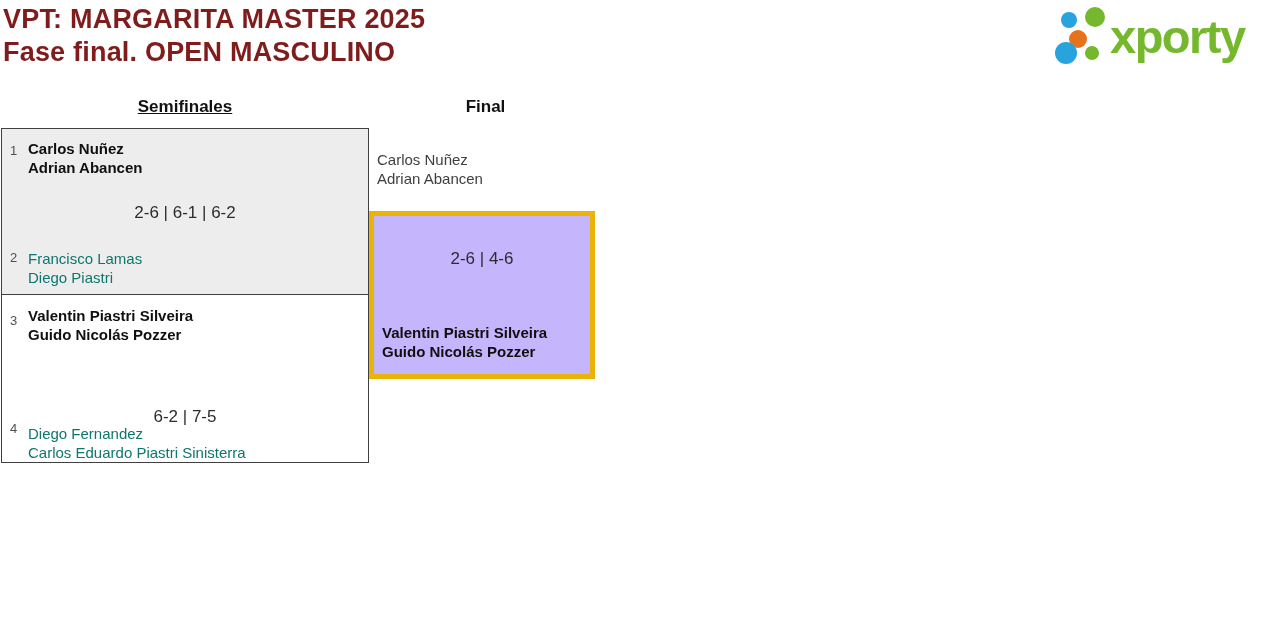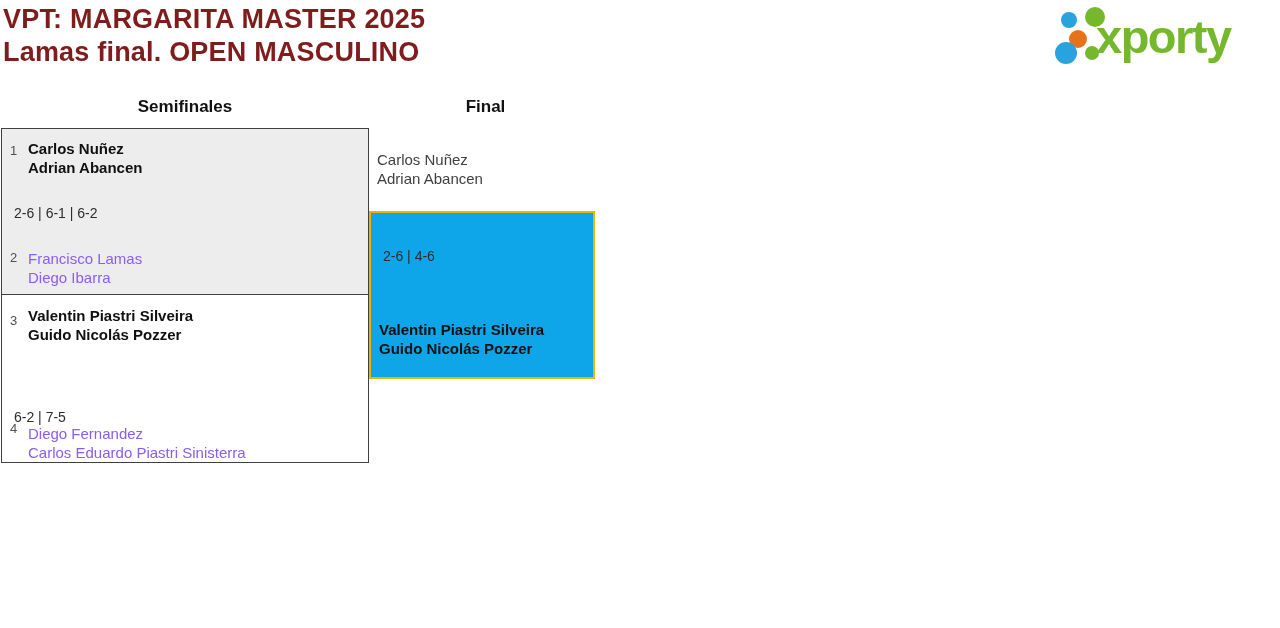--- a/index.html
+++ b/index.html
@@ -19,62 +19,62 @@
 
   
   .logo { position:absolute; left:1050px; top:0; width:230px; height:74px; cursor:pointer; }
   .dot { position:absolute; border-radius:50%; }
   .dot.blue-sm   { left:11px; top:12px; width:16px; height:16px; background:#29a3dd; }
   .dot.green-lg  { left:35px; top:7px;  width:20px; height:20px; background:#76b82d; }
   .dot.orange-md { left:19px; top:30px; width:18px; height:18px; background:#e6731b; }
   .dot.blue-lg   { left:5px;  top:42px; width:22px; height:22px; background:#29a3dd; }
   .dot.green-sm  { left:35px; top:46px; width:14px; height:14px; background:#76b82d; }
   .logo-text {
-    position:absolute; left:46px; top:13px;
+    position:absolute; left:60px; top:13px;
     font-size:47px; font-weight:700; letter-spacing:-1.5px;
     color:#76b82d; line-height:1;
   }
 
   
   .round-label {
     position:absolute; top:97px; text-align:center;
     font-size:17px; font-weight:700; color:#111;
   }
-  .round-label.semis { left:0;     width:370px; }
+  .round-label.semis { left:0;     width:370px;text-decoration:underline; }
   .round-label.final { left:372px; width:227px; }
 
   
   .match {
     position:absolute; left:1px; width:368px;
     border:1px solid #404040;
   }
   .match.sf1 { top:128px; height:167px; background:#ededed; }
   .match.sf2 { top:294px; height:169px; background:#ffffff; }
   .final-box {
     position:absolute; left:369px; top:211px; width:226px; height:168px;
-    border:2px solid #eab308; background:#0ea5e9;
+    border:5px solid #eab308; background:#c4b5fd;
   }
 
   .seed { position:absolute; left:8px; font-size:13px; line-height:16px; color:#4f4f4f; }
   .sf1 .seed-top    { top:14px; }
   .sf1 .seed-bottom { top:121px; }
   .sf2 .seed-top    { top:18px; }
   .sf2 .seed-bottom { top:126px; }
 
   .team { position:absolute; left:26px; font-size:15px; line-height:19px; white-space:nowrap; cursor:pointer; }
   .sf1 .team-top    { top:10px; }
   .sf1 .team-bottom { top:120px; }
   .sf2 .team-top    { top:11px; }
   .sf2 .team-bottom { top:129px; }
   .winner { font-weight:700; color:#101010; }
-  .loser  { font-weight:400; color:#8b5cf6; }
+  .loser  { font-weight:400; color:#0f766e; }
 
   .score {
-    position:absolute; left:12px; width:100%; 
-    font-size:14px; line-height:16px; color:#2d2d2d;
+    position:absolute; left:0; width:100%; text-align:center;
+    font-size:17px; line-height:16px; color:#2d2d2d;
   }
   .sf1 .score { top:76px; }
   .sf2 .score { top:78px;margin-top:36px; }
   .final-box .score { top:35px; }
 
   
   .final-team-top {
     position:absolute; left:377px; top:150px;
     font-size:15px; line-height:19px; color:#3f3f3f; white-space:nowrap; cursor:pointer;
   }
@@ -83,21 +83,21 @@
     font-size:15px; line-height:19px; font-weight:700; color:#101010; white-space:nowrap; cursor:pointer;
   }
 </style>
 </head>
 <body>
 
 <div class="canvas">
 
   <div class="title-block">
     <div class="title-line">VPT: MARGARITA MASTER 2025</div>
-    <div class="title-line">Lamas final. OPEN MASCULINO</div>
+    <div class="title-line">Fase final. OPEN MASCULINO</div>
   </div>
 
   <div class="logo">
     <span class="dot blue-sm"></span>
     <span class="dot green-lg"></span>
     <span class="dot orange-md"></span>
     <span class="dot blue-lg"></span>
     <span class="dot green-sm"></span>
     <span class="logo-text">xporty</span>
   </div>
@@ -108,21 +108,21 @@
   <div class="match sf1">
     <span class="seed seed-top">1</span>
     <div class="team team-top winner">
       <div>Carlos Nuñez</div>
       <div>Adrian Abancen</div>
     </div>
     <div class="score">2-6 | 6-1 | 6-2</div>
     <span class="seed seed-bottom">2</span>
     <div class="team team-bottom loser">
       <div>Francisco Lamas</div>
-      <div>Diego Ibarra</div>
+      <div>Diego Piastri</div>
     </div>
   </div>
 
   <div class="match sf2">
     <span class="seed seed-top">3</span>
     <div class="team team-top winner">
       <div>Valentin Piastri Silveira</div>
       <div>Guido Nicolás Pozzer</div>
     </div>
     <div class="score">6-2 | 7-5</div>

